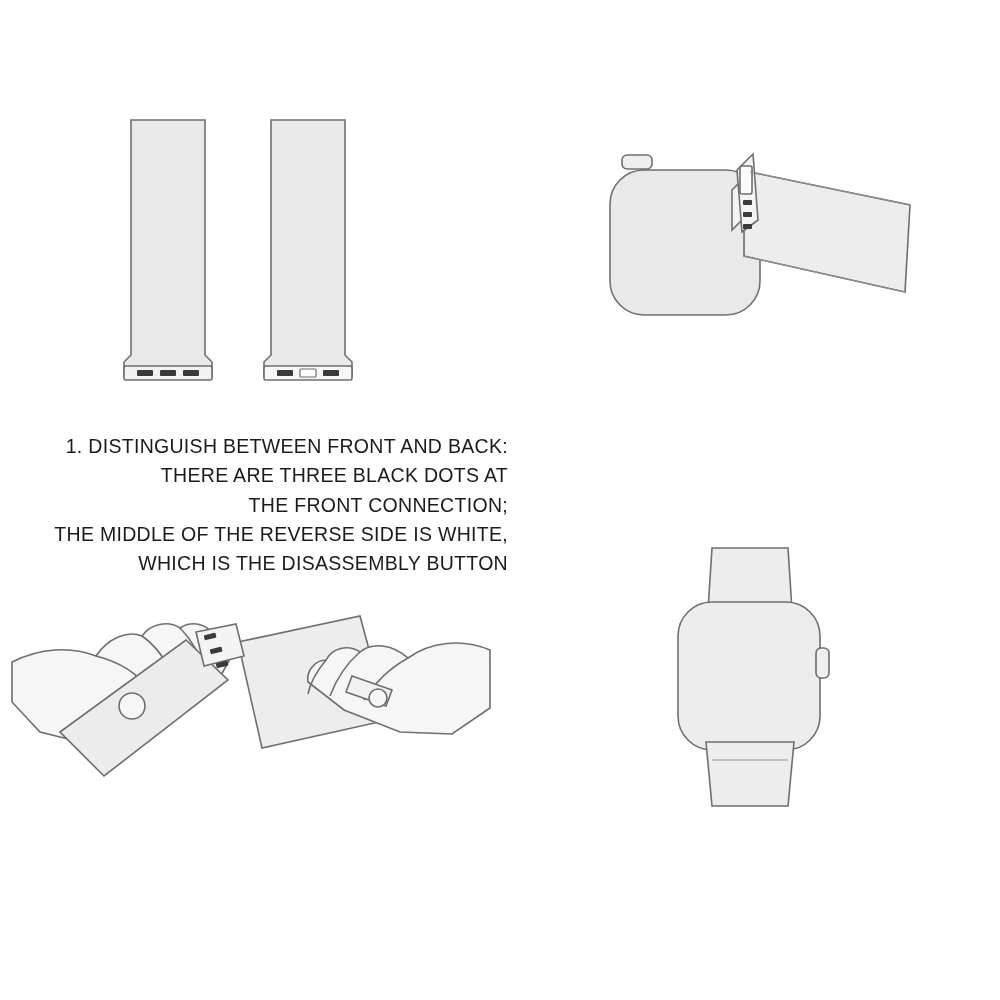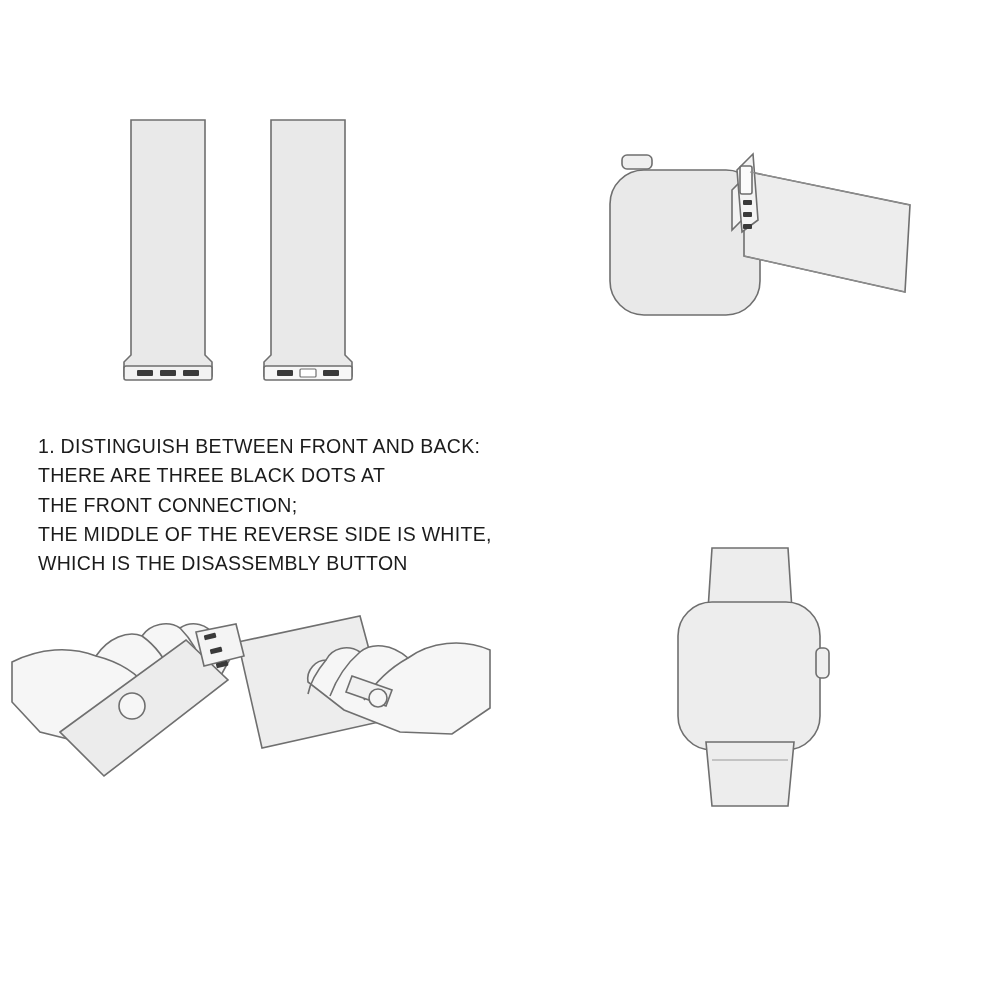--- a/index.html
+++ b/index.html
@@ -17,21 +17,21 @@
   .sheet {
     position: relative;
     width: 1000px;
     height: 1000px;
     background: #ffffff;
   }
   .panel {
     position: absolute;
     box-sizing: border-box;
   }
-  .panel-1 { left: 0px;   top: 60px;  width: 500px; height: 460px; }
+  .panel-1 { left: 0px;   top: 60px;  width: 500px; height: 460px; text-align: right; }
   .panel-2 { left: 500px; top: 60px;  width: 500px; height: 400px; }
   .panel-3 { left: 0px;   top: 520px; width: 500px; height: 420px; }
   .panel-4 { left: 500px; top: 520px; width: 500px; height: 420px; }
 
   .art {
     position: relative;
     width: 100%;
   }
   .art svg { display: block; }
 

